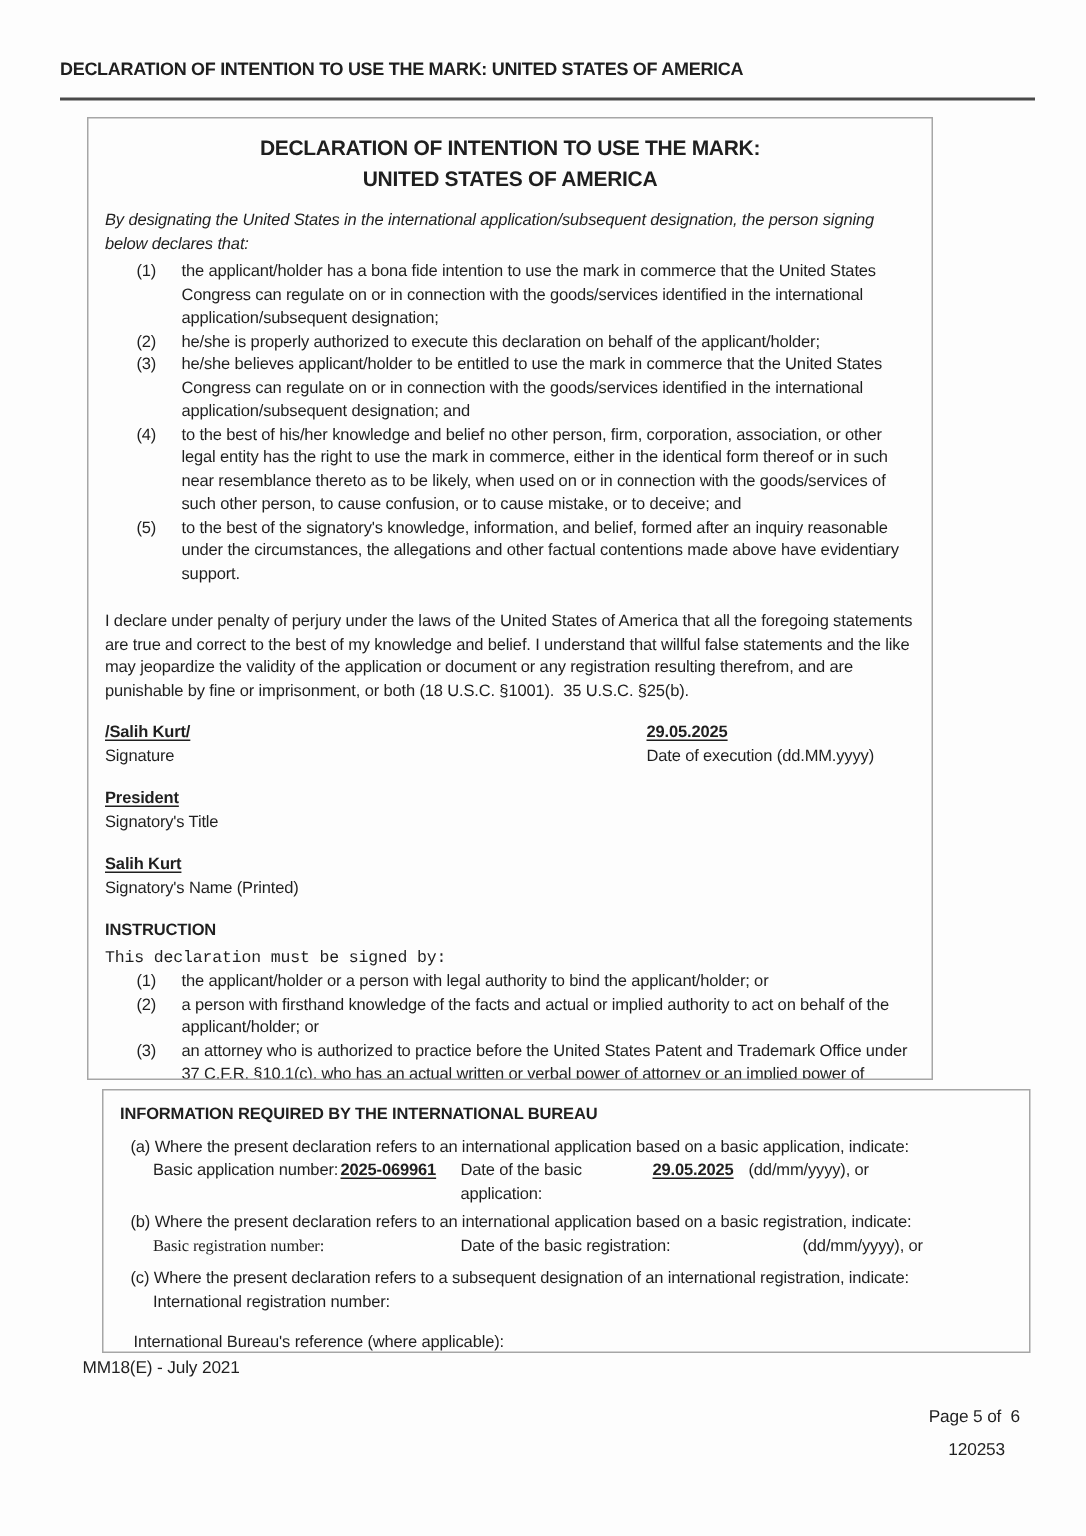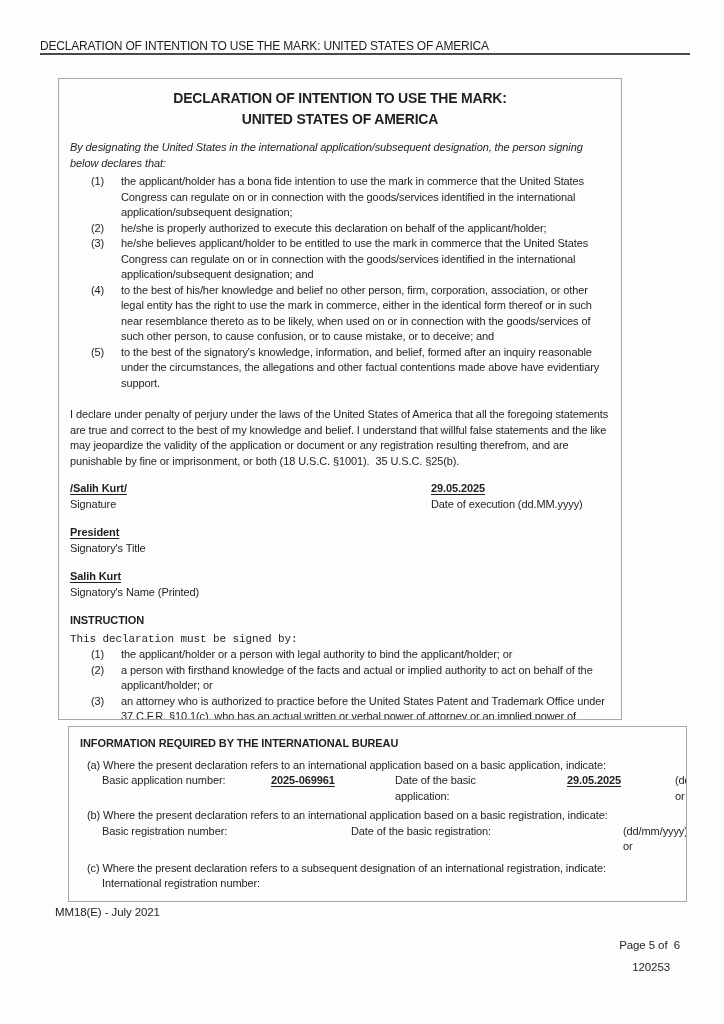--- a/index.html
+++ b/index.html
@@ -12,22 +12,22 @@
   }
   .page {
     position:relative; width:724px; height:1024px;
     background:#fdfdfd; overflow:hidden;
     font-size:11px; line-height:15.5px; letter-spacing:-0.1px;
   }
 
   
   .runhead {
     position:absolute; left:40px; top:39px; width:650px;
-    font-size:12px; line-height:14px; font-weight:normal;
-    border-bottom:2px solid #4a4a4a; padding-bottom:0;
+    font-size:12px; line-height:14px; font-weight:bold;
+    border-bottom:2px solid #4a4a4a; padding-bottom:12px;
     letter-spacing:-0.2px;
   }
 
   
   .decl-box {
     position:absolute; left:58px; top:78px; width:564px; height:642px;
     border:1px solid #a6a6a6; box-sizing:border-box;
     padding:0 11px; overflow:hidden; background:transparent;
   }
   .decl-title {
@@ -60,26 +60,26 @@
 
   
   .bureau-box {
     position:absolute; left:68px; top:726px; width:619px; height:176px;
     border:1px solid #a6a6a6; box-sizing:border-box;
     padding:0 11px; overflow:hidden;
   }
   .bureau-heading { font-weight:bold; margin-top:9px; }
   .b-para { margin-top:6px; margin-left:7px; }
   .b-para.tight { margin-top:4px; }
-  .b-row { display:flex; margin-left:22px;gap:44px; }
+  .b-row { display:flex; margin-left:22px; }
   .b-row .c1a { flex:0 0 125px; }
   .b-row .v1  { flex:0 0 80px; font-weight:bold; text-decoration:underline; text-underline-offset:2px; }
   .b-row .c2a { flex:0 0 128px; }
   .b-row .v2  { flex:0 0 64px; font-weight:bold; text-decoration:underline; text-underline-offset:2px; }
-  .b-row .c1b { flex:0 0 205px; }
+  .b-row .c1b { flex:0 0 205px;font-family:Liberation Serif, serif; }
   .b-row .c2b { flex:0 0 228px; }
   .b-sub { margin-left:22px; }
   .b-ref { margin-top:12px; margin-left:9px; }
 
   
   .form-id { position:absolute; left:55px; top:905px; font-size:11.5px; }
   .page-num {
     position:absolute; right:44px; top:938px;
     font-size:11.5px; white-space:pre; text-align:right;
   }

